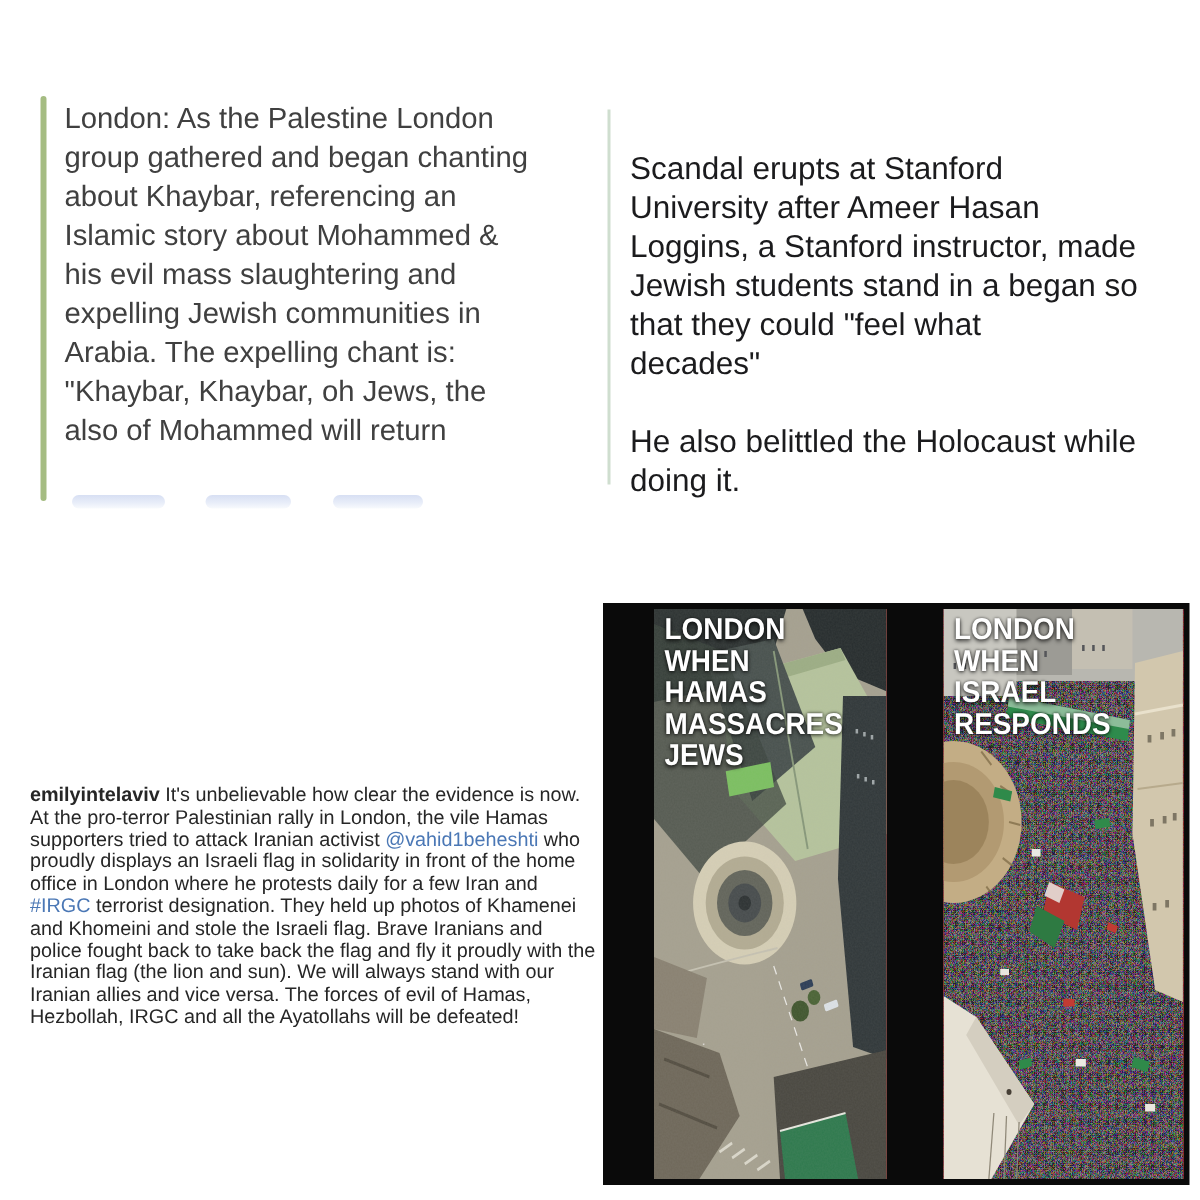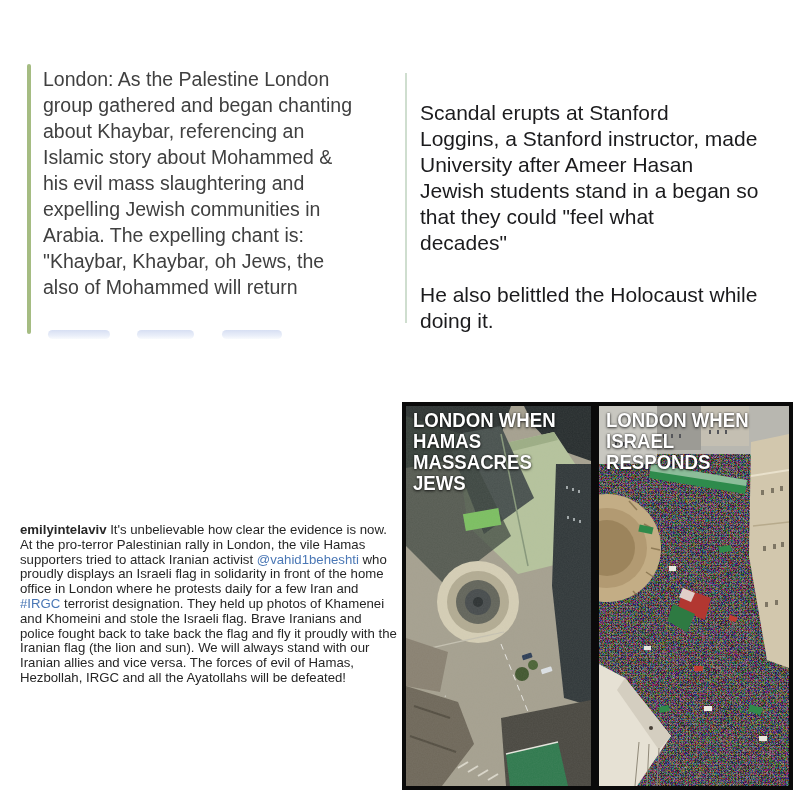--- a/index.html
+++ b/index.html
@@ -22,21 +22,21 @@
   .pill1{left:48px;width:62px;}
   .pill2{left:137px;width:57px;}
   .pill3{left:222px;width:60px;}
   
   .caption{position:absolute;left:20px;top:523px;width:377px;font-size:13.2px;line-height:14.8px;color:#262626;}
   .seg-bold{font-weight:bold;}
   .seg-link{color:#4a77b5;}
   
   .meme{position:absolute;left:402px;top:402px;width:391px;height:388px;background:#0a0a0a;
         box-sizing:border-box;padding:4px;display:flex;gap:8px;}
-  .panel{position:relative;overflow:hidden;background:#ef4444;}
+  .panel{position:relative;overflow:hidden;background:#ef4444;margin-left:30px;}
   .panel-left{width:185px;height:380px;}
   .panel-right{width:190px;height:380px;}
   .panel svg{position:absolute;left:0;top:0;width:100%;height:100%;display:block;}
   .panel-title{position:absolute;top:4px;left:7px;color:#fff;font-weight:bold;font-size:20px;line-height:21px;
                letter-spacing:0;transform:scaleX(.93);transform-origin:left top;
                text-shadow:0 1px 3px rgba(0,0,0,.75), 0 0 2px rgba(0,0,0,.5);}
 </style>
 </head>
 <body>
 
@@ -52,22 +52,22 @@
   <div class="qline">"Khaybar, Khaybar, oh Jews, the</div>
   <div class="qline">also of Mohammed will return</div>
 </div>
 <div class="pill pill1"></div>
 <div class="pill pill2"></div>
 <div class="pill pill3"></div>
 
 <div class="quote-right-bar" style="background: rgb(207, 222, 207);"></div>
 <div class="quote-right-text">
   <div class="qline">Scandal erupts at Stanford</div>
+  <div class="qline">University after Ameer Hasan</div>
   <div class="qline">Loggins, a Stanford instructor, made</div>
-  <div class="qline">University after Ameer Hasan</div>
   <div class="qline">Jewish students stand in a began so</div>
   <div class="qline">that they could "feel what</div>
   <div class="qline">decades"</div>
   <div class="qline"></div>
   <div class="qline">He also belittled the Holocaust while</div>
   <div class="qline">doing it.</div>
 </div>
 
 <div class="caption" style="color: rgb(38, 38, 38);">
   <span class="seg-bold">emilyintelaviv</span><span> It's unbelievable how clear the evidence is now. At the pro-terror Palestinian rally in London, the vile Hamas supporters tried to attack Iranian activist </span><span class="seg-link" style="color: rgb(74, 119, 181);">@vahid1beheshti</span><span> who proudly displays an Israeli flag in solidarity in front of the home office in London where he protests daily for a few Iran and </span><span class="seg-link" style="color: rgb(74, 119, 181);">#IRGC</span><span> terrorist designation. They held up photos of Khamenei and Khomeini and stole the Israeli flag. Brave Iranians and police fought back to take back the flag and fly it proudly with the Iranian flag (the lion and sun). We will always stand with our Iranian allies and vice versa. The forces of evil of Hamas, Hezbollah, IRGC and all the Ayatollahs will be defeated!</span>

